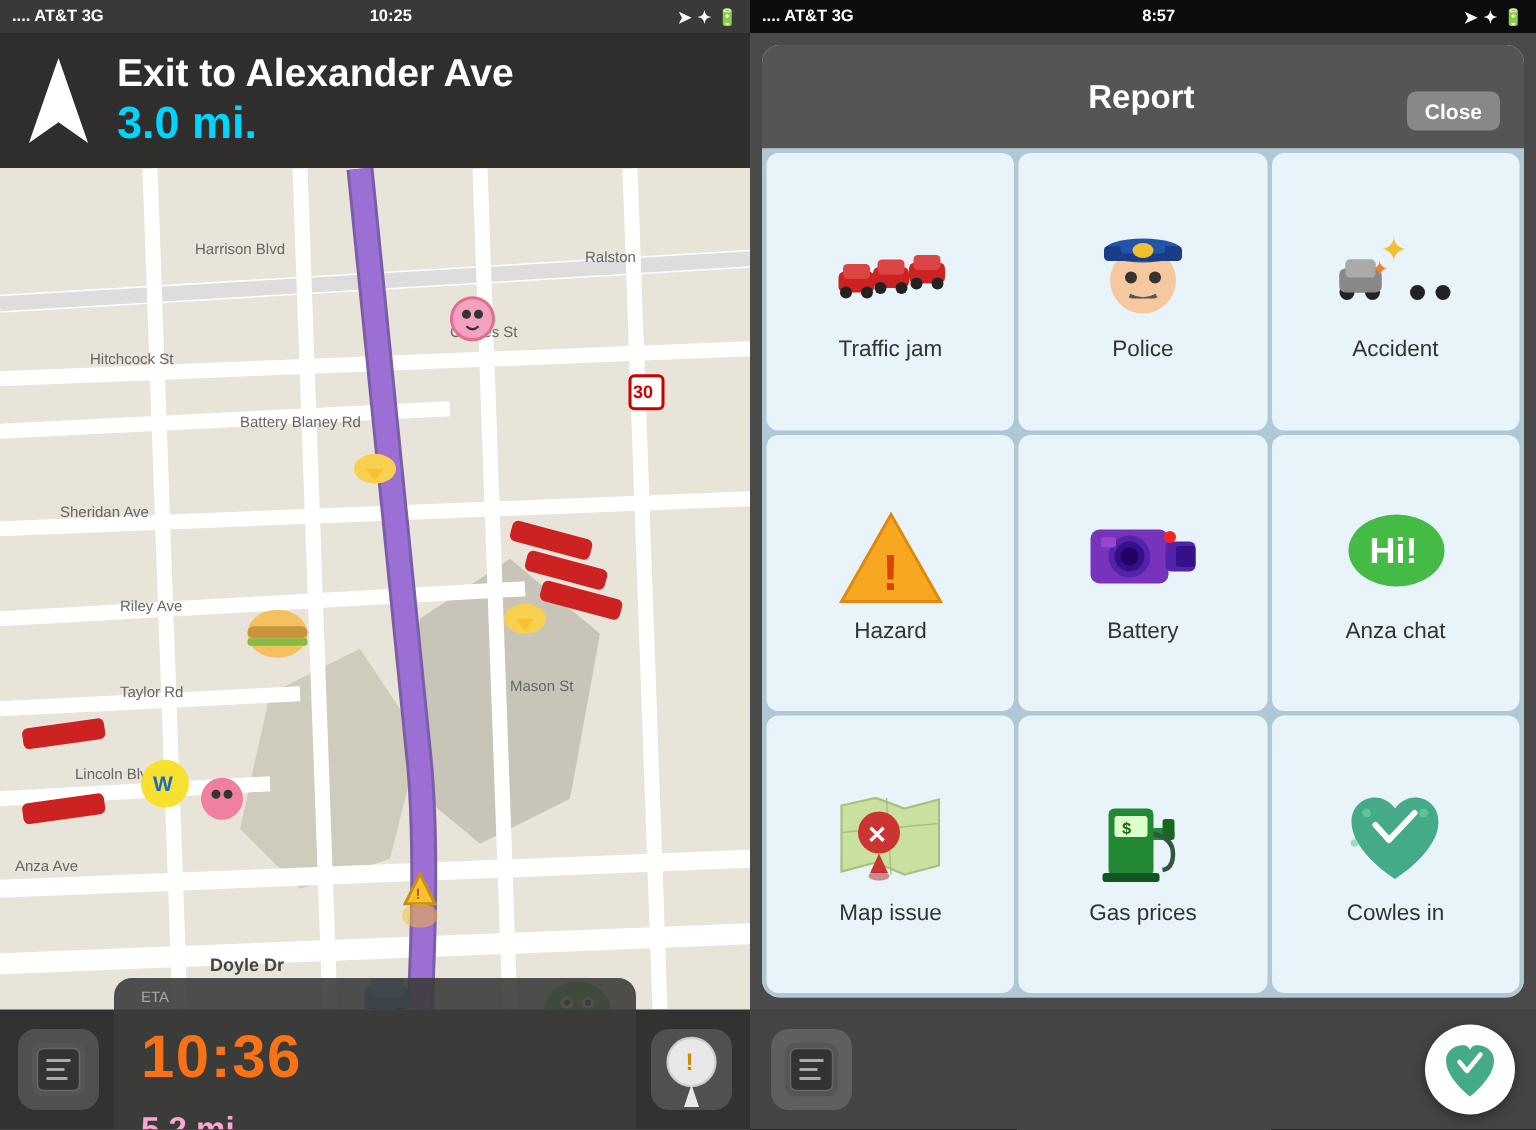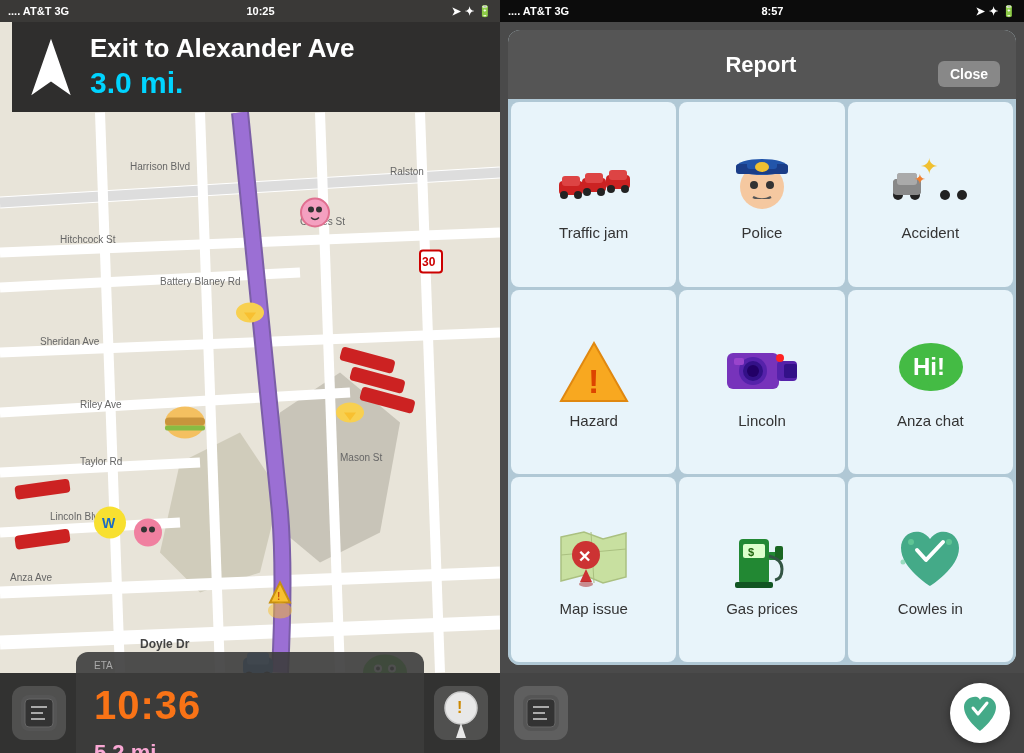--- a/index.html
+++ b/index.html
@@ -41,21 +41,21 @@
 
     .status-bar-right-icons {
       display: flex;
       align-items: center;
       gap: 4px;
     }
 
     .nav-header {
       position: absolute;
       top: 22px;
-      left: 12px;
+      left: 0;
       right: 0;
       background: rgba(30, 30, 30, 0.92);
       z-index: 90;
       display: flex;
       align-items: center;
       padding: 10px 14px;
       min-height: 90px;
     }
 
     .nav-arrow {
@@ -567,21 +567,21 @@
               <circle cx="31" cy="30" r="6" fill="#220066"></circle>
 
               <rect x="12" y="17" width="10" height="7" rx="2" fill="#9944cc"></rect>
 
               <rect x="55" y="20" width="20" height="20" rx="4" fill="#5522aa"></rect>
               <rect x="62" y="23" width="13" height="14" rx="2" fill="#331188"></rect>
 
               <circle cx="58" cy="17" rx="4" r="4" fill="#ff2222"></circle>
             </svg>
           </div>
-          <span class="report-label">Lincoln</span>
+          <span class="report-label">Battery</span>
         </div>
 
         <div class="report-item">
           <div class="report-icon">
             <svg width="75" height="65" viewBox="0 0 75 65">
 
               <ellipse cx="38" cy="28" rx="32" ry="24" fill="#44bb44"></ellipse>
               <polygon points="25,48 38,52 32,36" fill="#44bb44"></polygon>
               <text x="20" y="36" font-size="24" fill="white" font-weight="bold" font-family="Arial">Hi!</text>
             </svg>

